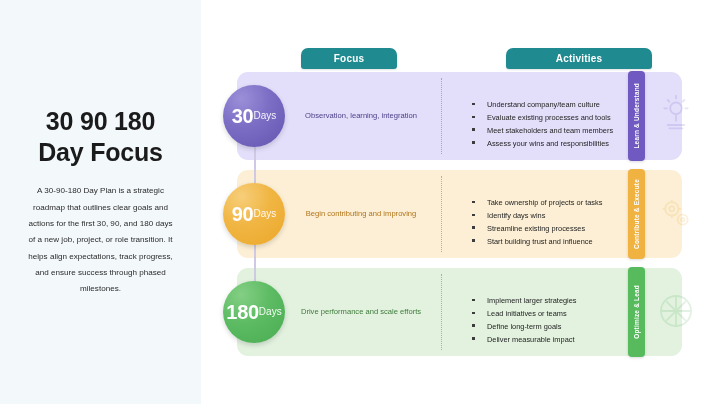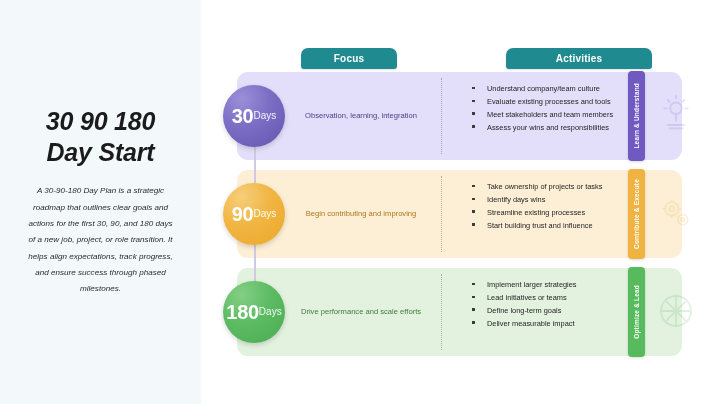--- a/index.html
+++ b/index.html
@@ -19,21 +19,20 @@
   .left-panel {
     position: absolute;
     left: 0; top: 0;
     width: 201px; height: 404px;
     background: #f3f8fb;
     display: flex;
     flex-direction: column;
     justify-content: center;
     align-items: center;
     padding: 16px 16px;
-    font-style: italic;
   }
   .title {
     font-size: 25px;
     font-weight: bold;
     color: #1b1b1b;
     text-align: center;
     line-height: 1.22;
     letter-spacing: -0.2px;
     margin-bottom: 16px;
   }
@@ -106,21 +105,21 @@
     line-height: 1.75;
     padding: 16px 6px;
   }
   .r1 .focus-text { color: #4a3f86; }
   .r2 .focus-text { color: #b1741a; }
   .r3 .focus-text { color: #3e7a3a; }
 
   
   .act-list {
     position: absolute;
-    left: 222px; top: 0; width: 215px; height: 72px;
+    left: 222px; top: 16px; width: 215px; height: 72px;
     display: flex; flex-direction: column; justify-content: center;
     gap: 3.5px;
     padding-left: 10px;
   }
   .act-item {
     position: relative;
     font-size: 7.4px;
     line-height: 1.25;
     color: #232323;
     padding-left: 18px;
@@ -211,21 +210,21 @@
   .wicon svg { width: 100%; height: 100%; display: block; }
 </style>
 </head>
 <body>
 
 <div class="slide">
 
   <div class="left-panel">
     <div class="title">
       <span>30 90 180</span>
-      <span class="line2">Day Start</span>
+      <span class="line2">Day Focus</span>
     </div>
     <div class="desc">A 30-90-180 Day Plan is a strategic roadmap that outlines clear goals and actions for the first 30, 90, and 180 days of a new job, project, or role transition. It helps align expectations, track progress, and ensure success through phased milestones.</div>
   </div>
 
   <div class="content">
 
     <div class="col-headers">
       <div class="col-head focus">Focus</div>
       <div class="col-head activities">Activities</div>
     </div>

